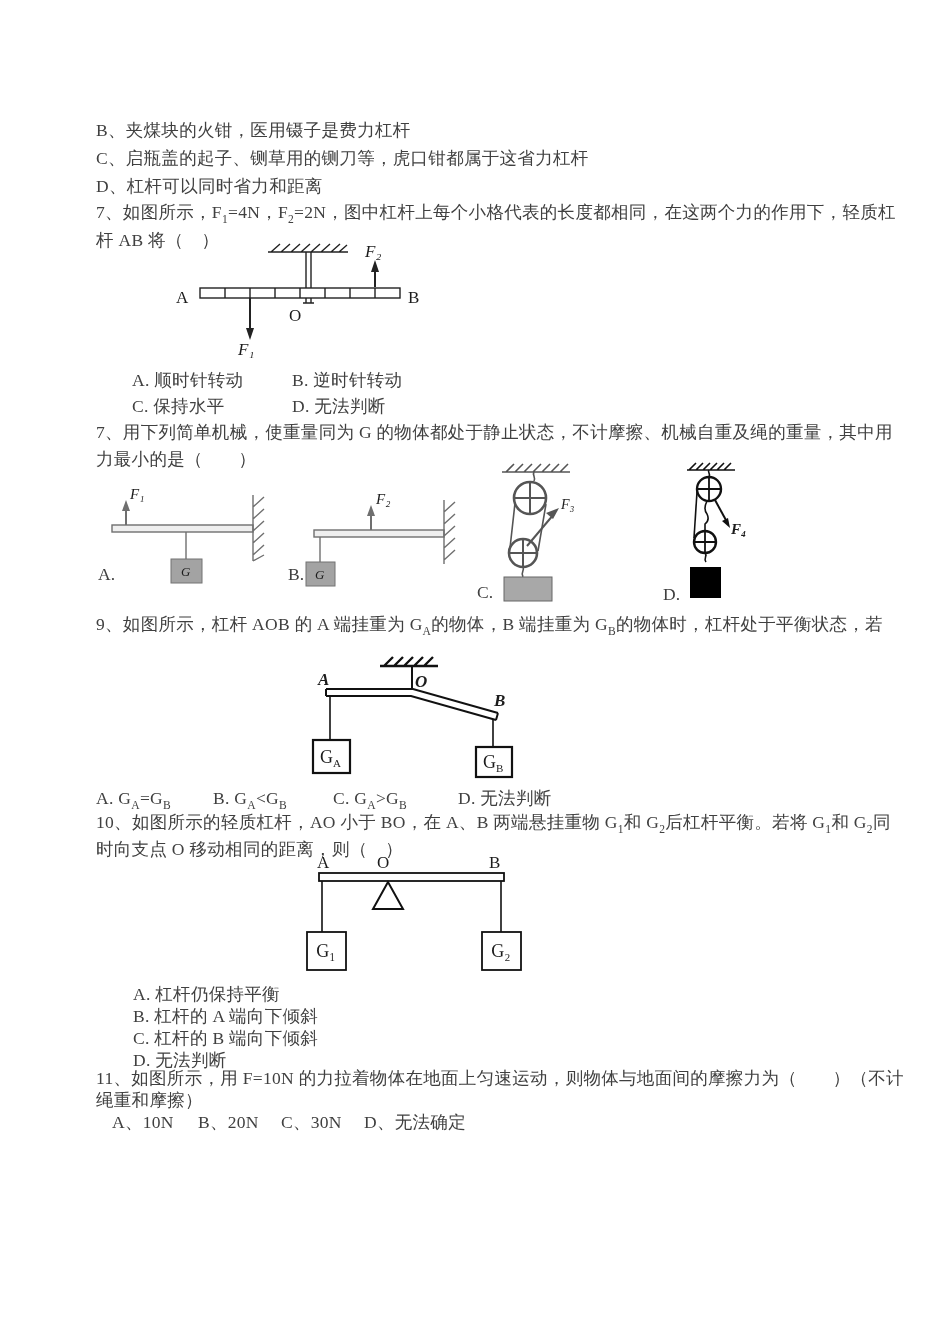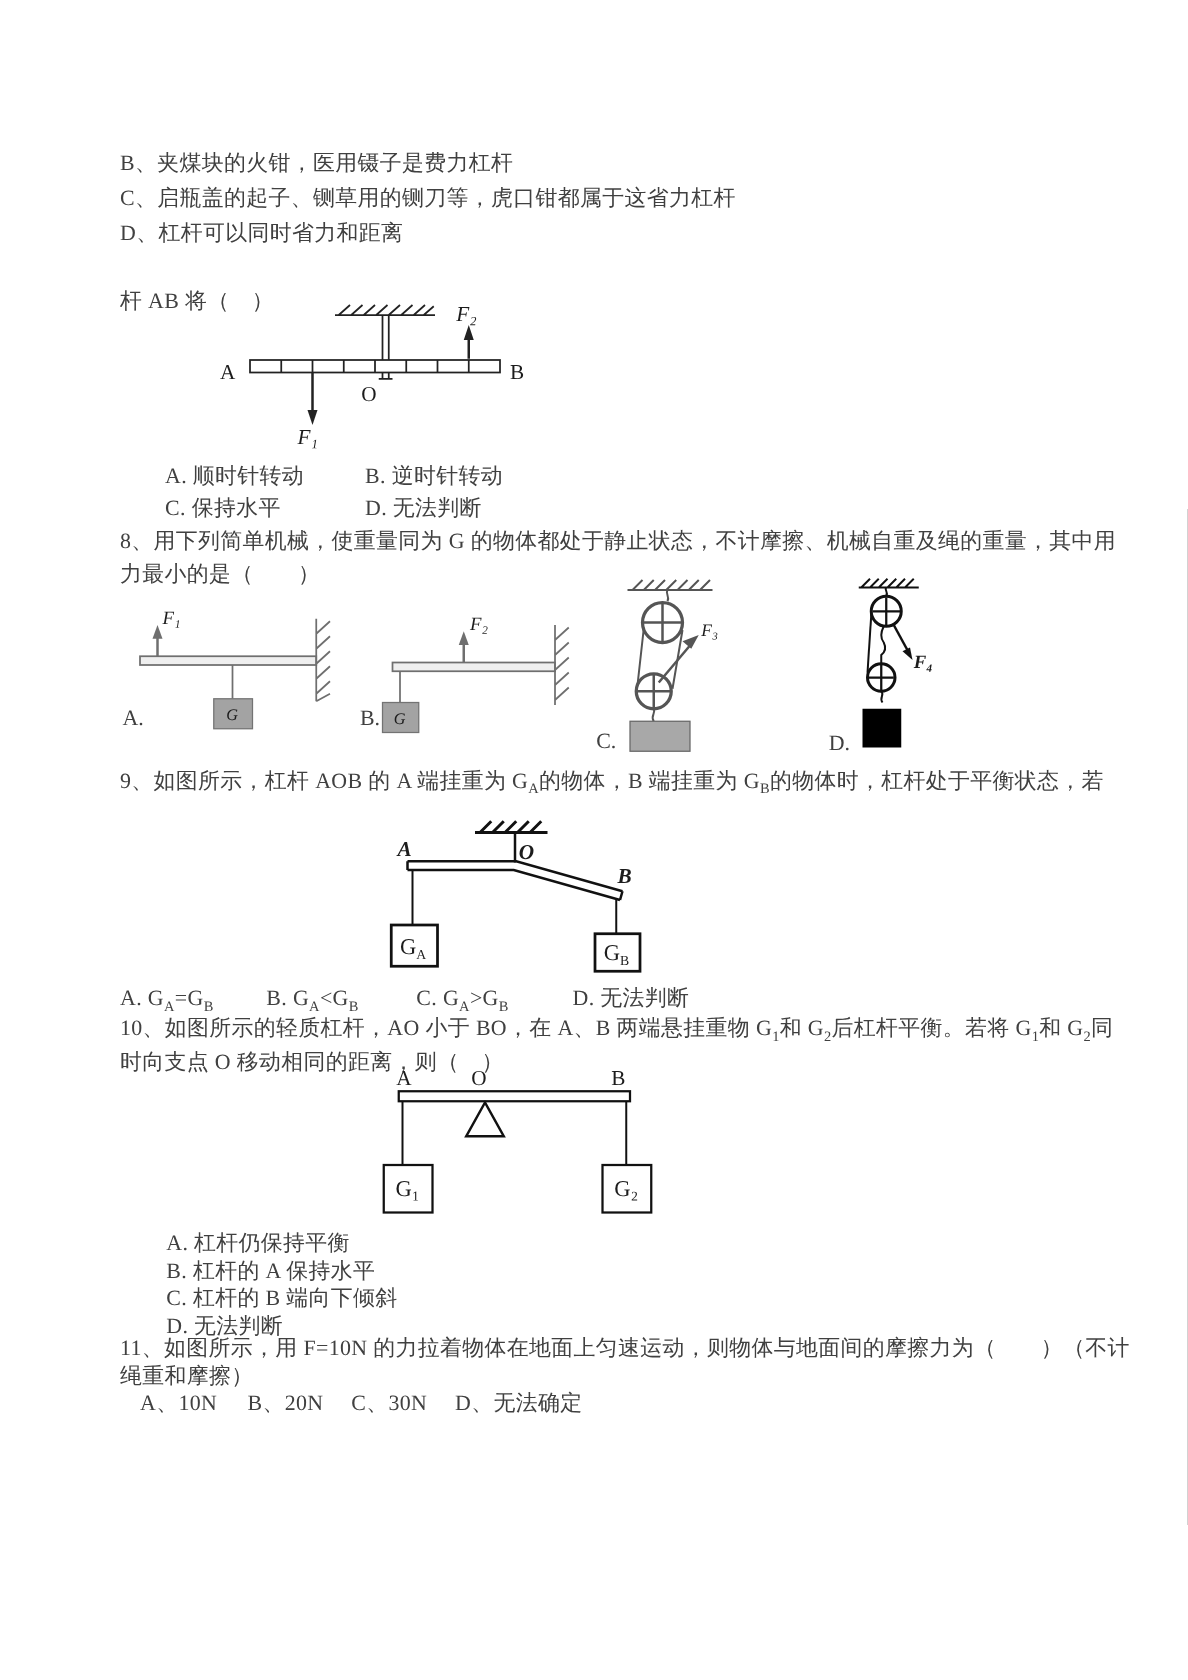--- a/index.html
+++ b/index.html
@@ -24,20 +24,21 @@
 </style>
 </head>
 <body>
 
 <div class="page">
 
   <div class="line" style="left:96px;top:118px">B、夹煤块的火钳，医用镊子是费力杠杆</div>
   <div class="line" style="left:96px;top:174px">D、杠杆可以同时省力和距离</div>
   <div class="line" style="left:96px;top:146px">C、启瓶盖的起子、铡草用的铡刀等，虎口钳都属于这省力杠杆</div>
 
+  <div class="line" style="left:96px;top:200px">7、如图所示，F<sub>1</sub>=4N，F<sub>2</sub>=2N，图中杠杆上每个小格代表的长度都相同，在这两个力的作用下，轻质杠</div>
   <div class="line" style="left:96px;top:228px">杆 AB 将（　）</div>
 
   <svg style="left:168px;top:243px" width="280" height="118" viewBox="0 0 280 118">
     <g stroke="#222" fill="none" stroke-width="1.4">
       <path d="M100 9 H180 M103 9 l9 -8 M113 9 l9 -8 M123 9 l9 -8 M133 9 l9 -8 M143 9 l9 -8 M153 9 l9 -8 M163 9 l9 -8 M171 9 l8 -7"></path>
       <path d="M138 9 V60 M143 9 V60 M135 60 H146"></path>
       <rect x="32" y="45" width="200" height="10" fill="#fff"></rect>
       <path d="M57 45 V55 M82 45 V55 M107 45 V55 M132 45 V55 M157 45 V55 M182 45 V55 M207 45 V55"></path>
       <path d="M82 55 V86" stroke-width="2"></path>
       <path d="M207 44 V28" stroke-width="2"></path>
@@ -49,21 +50,21 @@
     <text x="8" y="60" font-size="17">A</text>
     <text x="240" y="60" font-size="17">B</text>
     <text x="121" y="78" font-size="17">O</text>
   </svg>
 
   <div class="opt" style="left:132px;top:368px">A. 顺时针转动</div>
   <div class="opt" style="left:292px;top:368px">B. 逆时针转动</div>
   <div class="opt" style="left:132px;top:394px">C. 保持水平</div>
   <div class="opt" style="left:292px;top:394px">D. 无法判断</div>
 
-  <div class="line" style="left:96px;top:420px">8、用下列简单机械，使重量同为 G 的物体都处于静止状态，不计摩擦、机械自重及绳的重量，其中用</div>
+  <div class="line" style="left:96px;top:420px">7、用下列简单机械，使重量同为 G 的物体都处于静止状态，不计摩擦、机械自重及绳的重量，其中用</div>
   <div class="line" style="left:96px;top:447px">力最小的是（　　）</div>
 
   <svg style="left:100px;top:483px" width="165" height="102" viewBox="0 0 165 102">
     <g stroke="#6f6f6f" fill="none" stroke-width="1.4">
       <path d="M26 42 V26" stroke-width="2"></path>
       <rect x="12" y="42" width="141" height="7" fill="#efefef"></rect>
       <path d="M153 12 V78 M153 24 l11 -10 M153 36 l11 -10 M153 48 l11 -10 M153 60 l11 -10 M153 72 l11 -10 M153 78 l11 -6"></path>
       <path d="M86 49 V76"></path>
     </g>
     <polygon points="26,17 22,28 30,28" fill="#6f6f6f"></polygon>
@@ -159,21 +160,21 @@
     <rect x="2" y="80" width="39" height="38" fill="#fff" stroke="#111" stroke-width="1.8"></rect>
     <rect x="177" y="80" width="39" height="38" fill="#fff" stroke="#111" stroke-width="1.8"></rect>
     <text x="12" y="16" font-size="17">A</text>
     <text x="72" y="16" font-size="17">O</text>
     <text x="184" y="16" font-size="17">B</text>
     <text x="21" y="105" font-size="18" text-anchor="middle">G₁</text>
     <text x="196" y="105" font-size="18" text-anchor="middle">G₂</text>
   </svg>
 
   <div class="opt" style="left:133px;top:982px">A. 杠杆仍保持平衡</div>
-  <div class="opt" style="left:133px;top:1004px">B. 杠杆的 A 保持水平</div>
+  <div class="opt" style="left:133px;top:1004px">B. 杠杆的 A 端向下倾斜</div>
   <div class="opt" style="left:133px;top:1026px">C. 杠杆的 B 端向下倾斜</div>
   <div class="opt" style="left:133px;top:1048px">D. 无法判断</div>
 
   <div class="line" style="left:96px;top:1066px">11、如图所示，用 F=10N 的力拉着物体在地面上匀速运动，则物体与地面间的摩擦力为（　　）（不计</div>
   <div class="line" style="left:96px;top:1088px">绳重和摩擦）</div>
   <div class="opt" style="left:112px;top:1110px">A、10N</div>
   <div class="opt" style="left:198px;top:1110px">B、20N</div>
   <div class="opt" style="left:281px;top:1110px">C、30N</div>
   <div class="opt" style="left:364px;top:1110px">D、无法确定</div>
 

